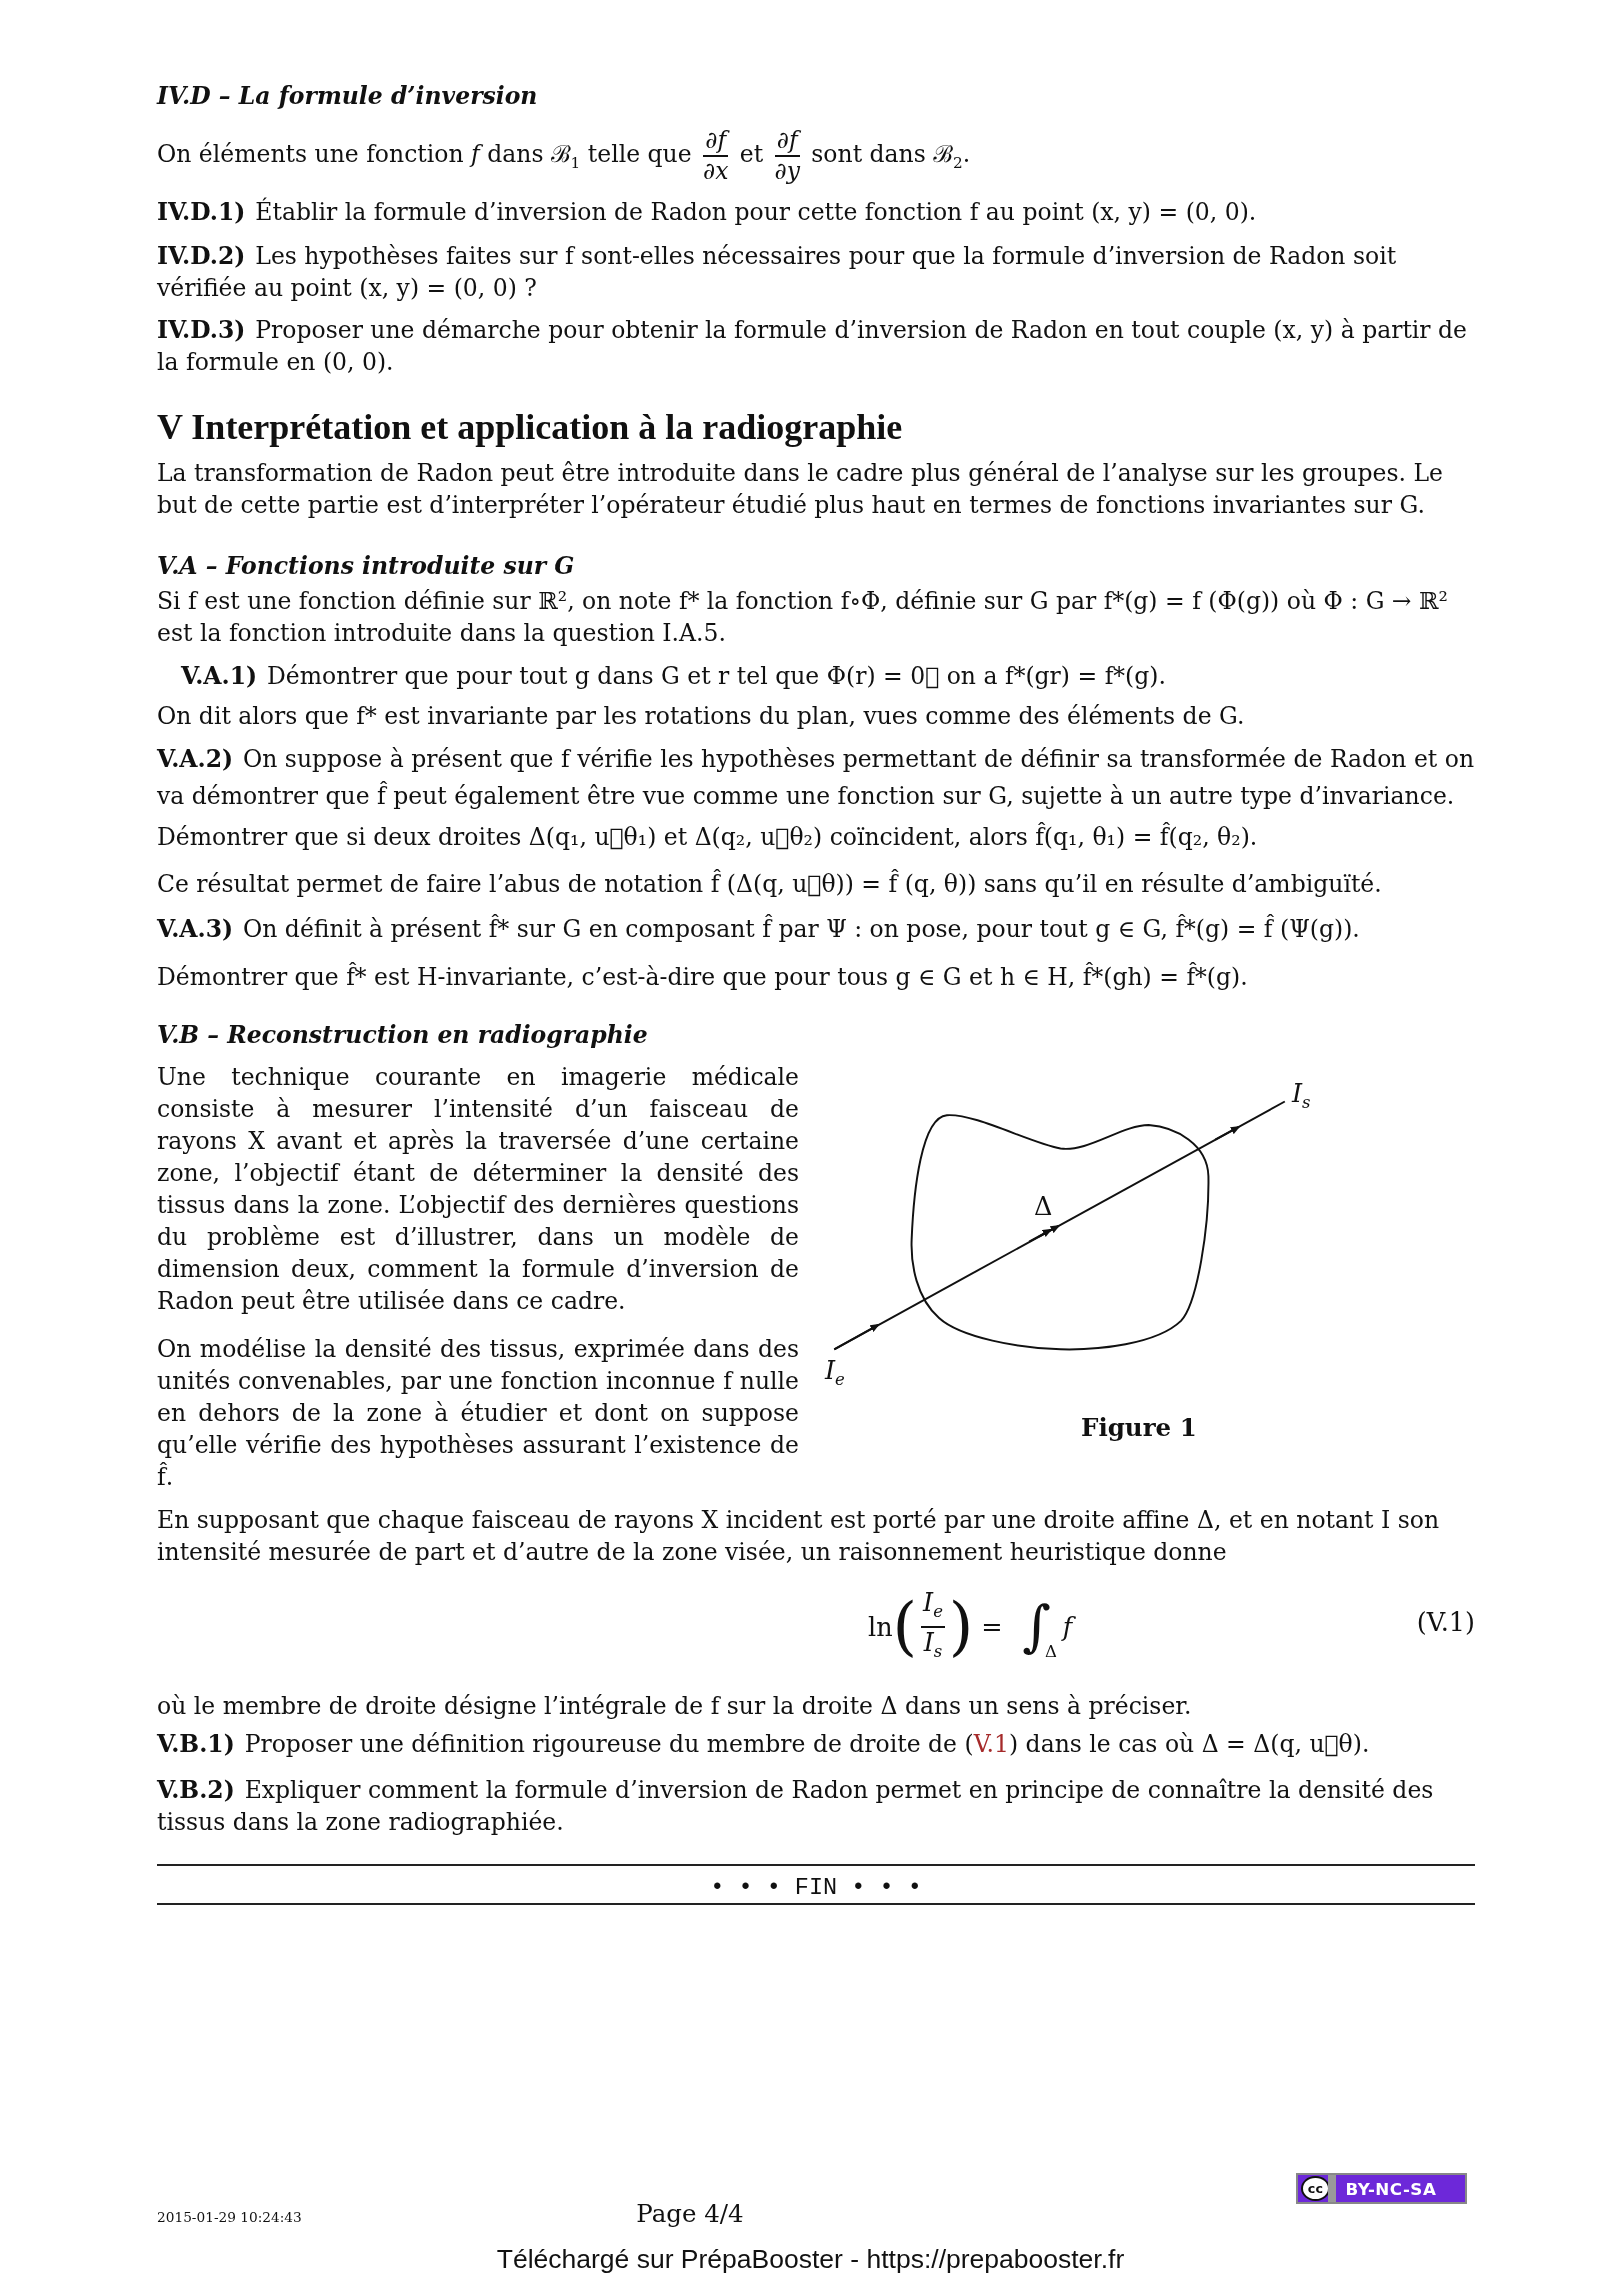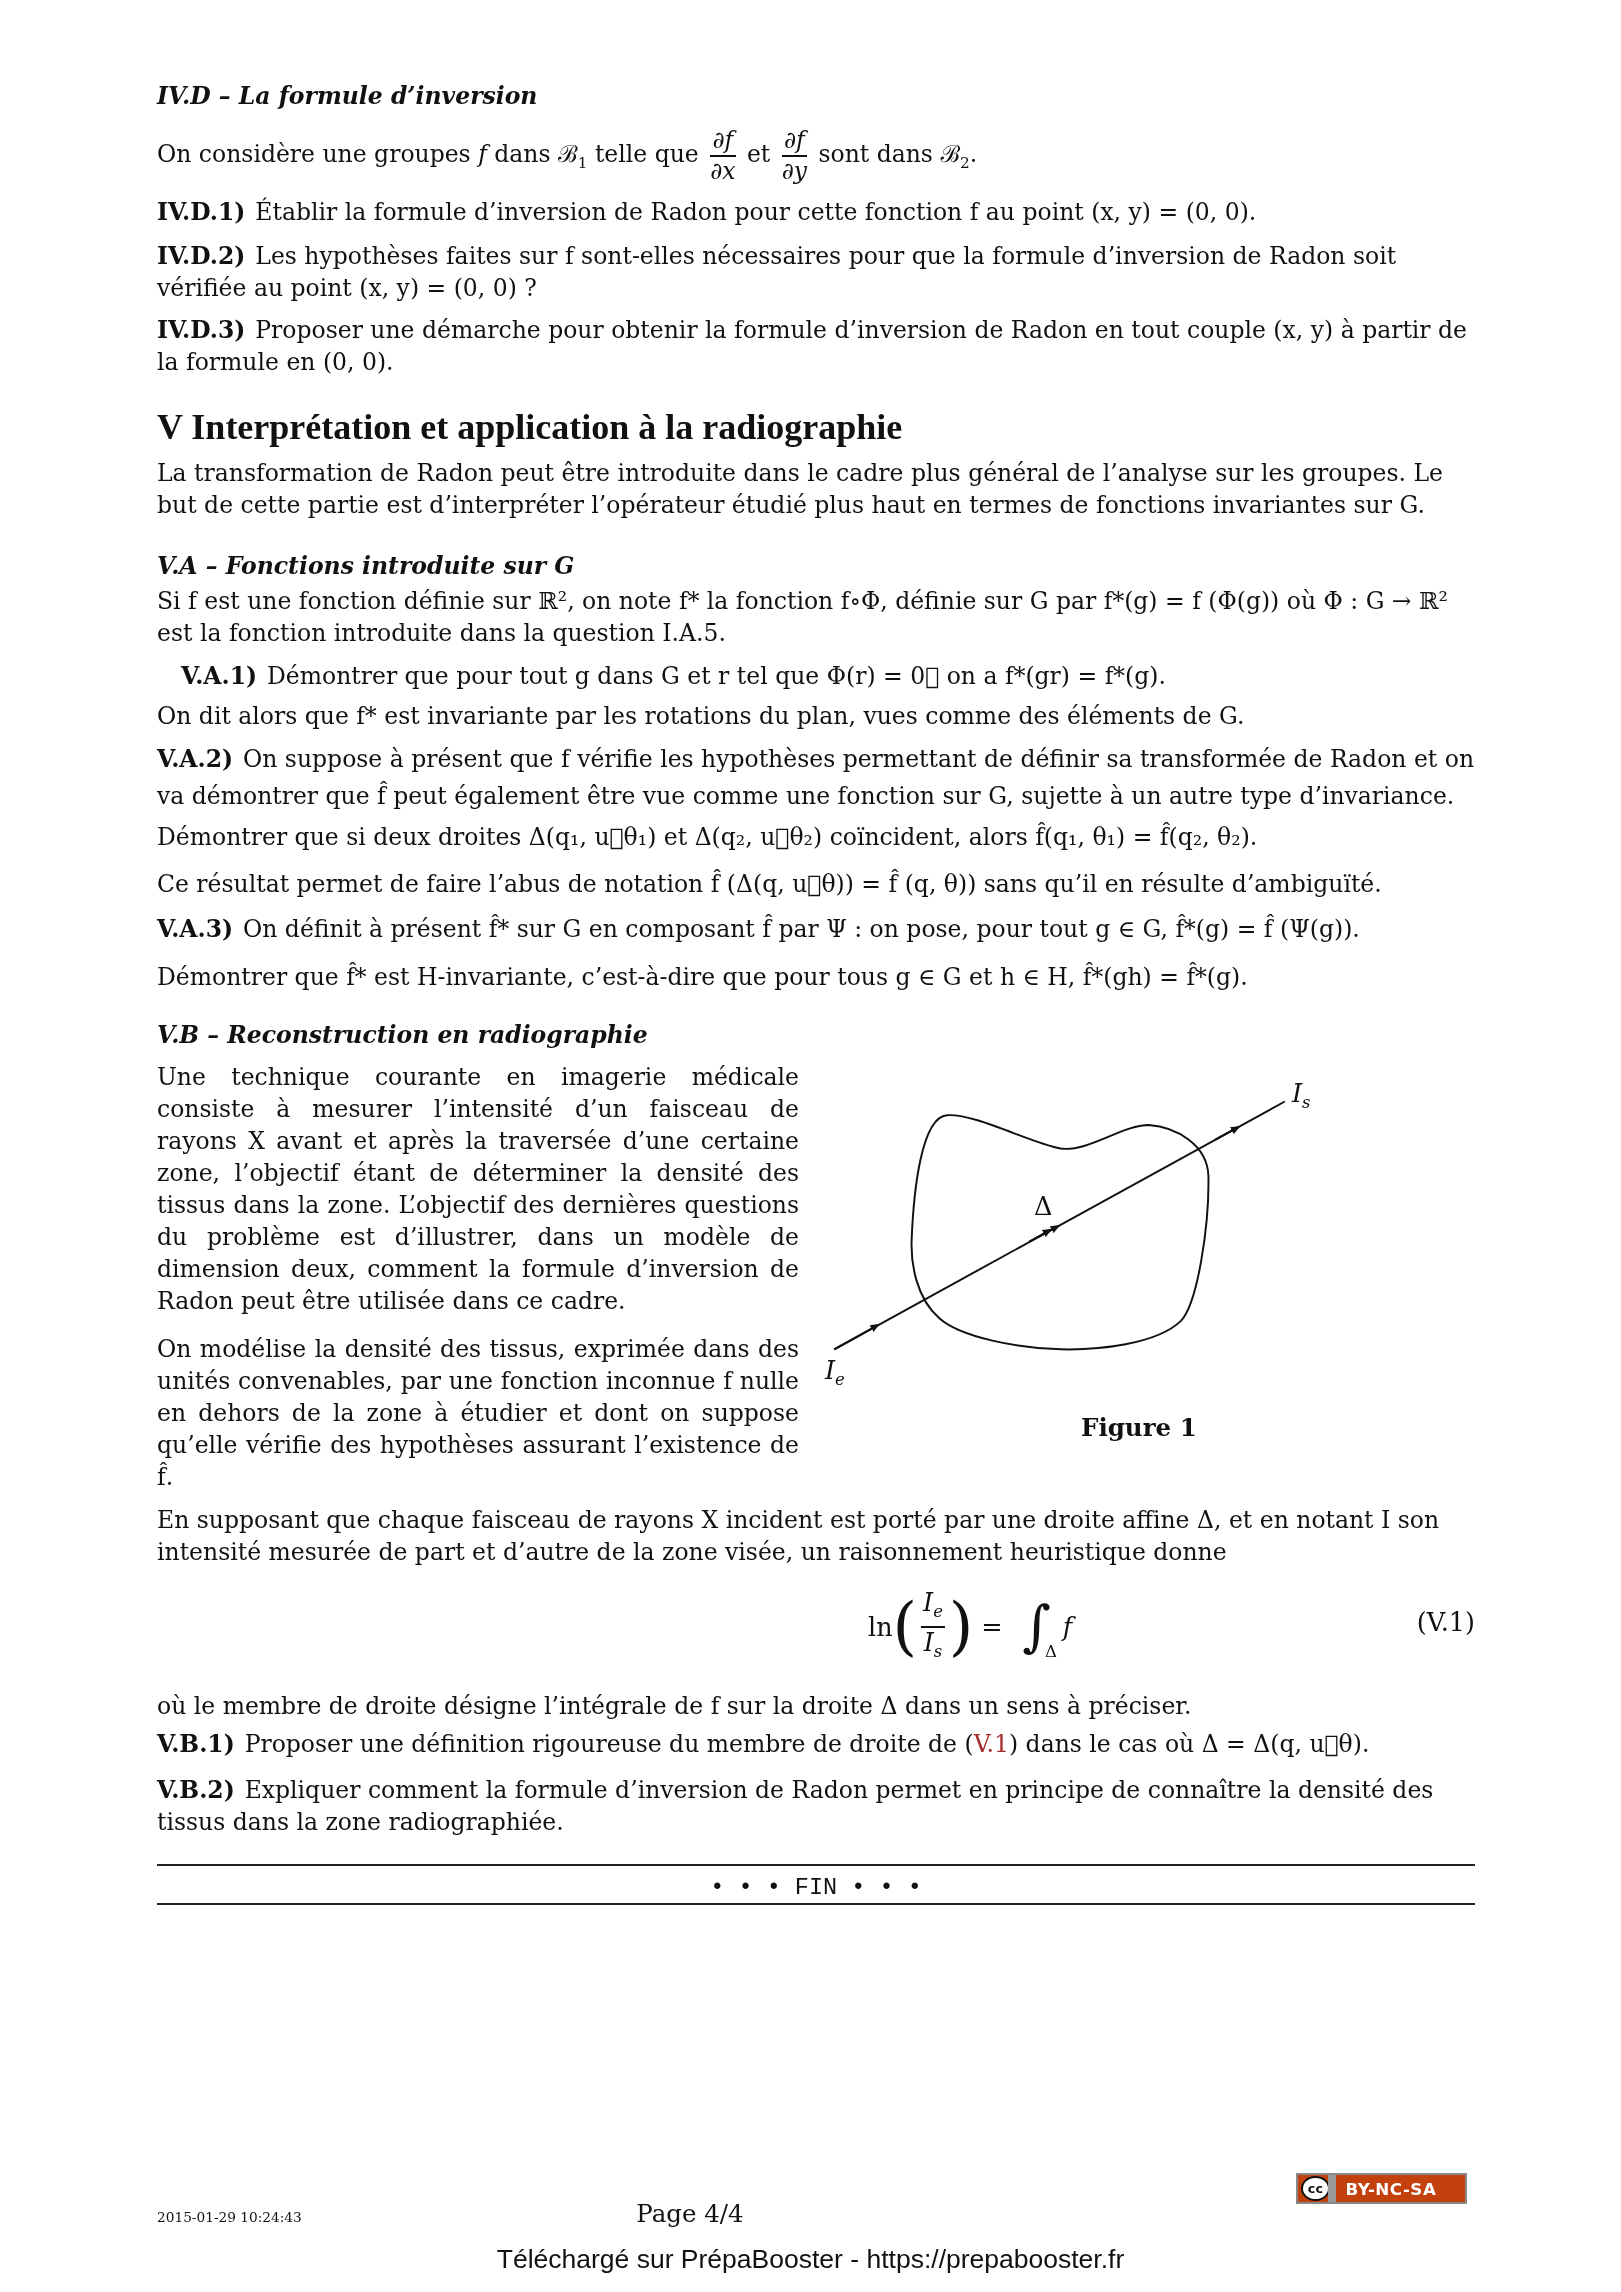--- a/index.html
+++ b/index.html
@@ -20,39 +20,39 @@
   .eq .body { position: absolute; left: 711px; top: 9.8px; display: flex; align-items: center; }
   .eq .tag { position: absolute; right: 0; top: 29px; }
   .big-paren { font-size: 63px; line-height: 63px; font-weight: 100; }
   .integral { font-size: 55px; line-height: 59px; font-style: italic; margin: 0 3.9px 0 11.8px; }
   .rule { position: absolute; left: 157px; width: 1318px; border-top: 2px solid #222; }
   .fin { position: absolute; left: 157px; width: 1318px; text-align: center; font-size: 23.5px; }
   .footer-date { position: absolute; left: 157px; top: 2209px; font-size: 13.7px; }
   .footer-page { position: absolute; left: 0; width: 1380px; top: 2199px; text-align: center; font-size: 24.5px; }
   .footer-dl { position: absolute; left: 0; width: 1621px; top: 2244px; text-align: center; font-size: 26.5px;
                font-family: "Liberation Sans", "DejaVu Sans", sans-serif; }
-  .cc-badge { position: absolute; left: 1296px; top: 2173px; width: 171px; height: 31px; background: #c2410c;
+  .cc-badge { position: absolute; left: 1296px; top: 2173px; width: 171px; height: 31px; background: #6d28d9;
               border: 2px solid #888; box-sizing: border-box; display: flex; align-items: center; }
   .cc-circle { width: 29px; height: 25.5px; margin-left: 2.9px; border-radius: 50%; background: #fff; color: #111;
                font-family: "DejaVu Sans", sans-serif; font-weight: bold; font-size: 12.7px; display: flex;
                align-items: center; justify-content: center; border: 2px solid #111; box-sizing: border-box; }
   .cc-side { width: 7.8px; height: 27.4px; background: #999; margin-left: -2px; }
   .cc-text { color: #fff; font-family: "DejaVu Sans", sans-serif; font-weight: bold; font-size: 16.7px; margin-left: 9.8px; letter-spacing: 0.5px; }
   .fig-caption { position: absolute; left: 1081px; top: 1413px; font-weight: bold; font-size: 24.5px; }
   sub, sup { font-size: 65%; }
 </style>
 </head>
 <body>
 
 <div class="page">
 
   <div class="blk sub-title" style="top:80px;">IV.D –  La formule d’inversion</div>
 
   <div class="blk" style="top:120px; line-height:69px;">
-    <span>On considère une groupes </span><span class="m">f</span><span> dans ℬ</span><sub>1</sub><span> telle que </span>
+    <span>On éléments une fonction </span><span class="m">f</span><span> dans ℬ</span><sub>1</sub><span> telle que </span>
     <span class="frac"><span class="num">∂f</span><span class="den">∂x</span></span><span> et </span>
     <span class="frac"><span class="num">∂f</span><span class="den">∂y</span></span><span> sont dans ℬ</span><sub>2</sub><span>.</span>
   </div>
 
   <div class="blk" style="top:196px;">
     <span class="q">IV.D.1)</span><span>Établir la formule d’inversion de Radon pour cette fonction f au point (x, y) = (0, 0).</span>
   </div>
   <div class="blk" style="top:240px;">
     <span class="q">IV.D.2)</span><span>Les hypothèses faites sur f sont-elles nécessaires pour que la formule d’inversion de Radon soit vérifiée au point (x, y) = (0, 0) ?</span>
   </div>

